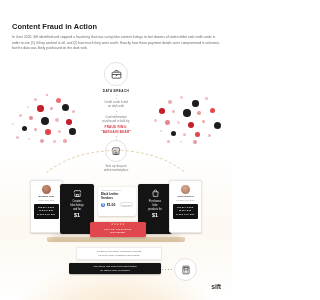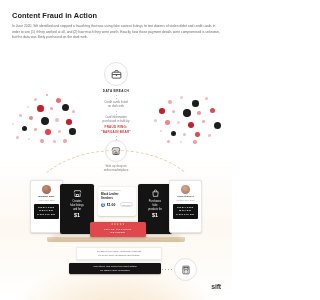--- a/index.html
+++ b/index.html
@@ -11,21 +11,21 @@
   }
   #page {
     position: relative;
     width: 232px; height: 300px;
     background:
       radial-gradient(ellipse 150px 90px at 50% 108%, #f6e2c4 0%, #fbf1e2 40%, rgba(255,255,255,0) 72%),
       linear-gradient(180deg, #ffffff 0%, #ffffff 52%, #fdf8f1 76%, #ffffff 100%);
   }
 
   
-  .header { position: absolute; left: 12px; top: 11px; width: 208px; }
+  .header { position: absolute; left: 12px; top: 22px; width: 208px; }
   .title {
     font-size: 7.4px; font-weight: bold; color: #1b1b1b;
     letter-spacing: 0.05px; margin-bottom: 4.2px;
   }
   .para {
     font-size: 3.35px; line-height: 1.62; color: #6a6a6a;
     letter-spacing: 0.01px; text-align: left;
   }
 
   

